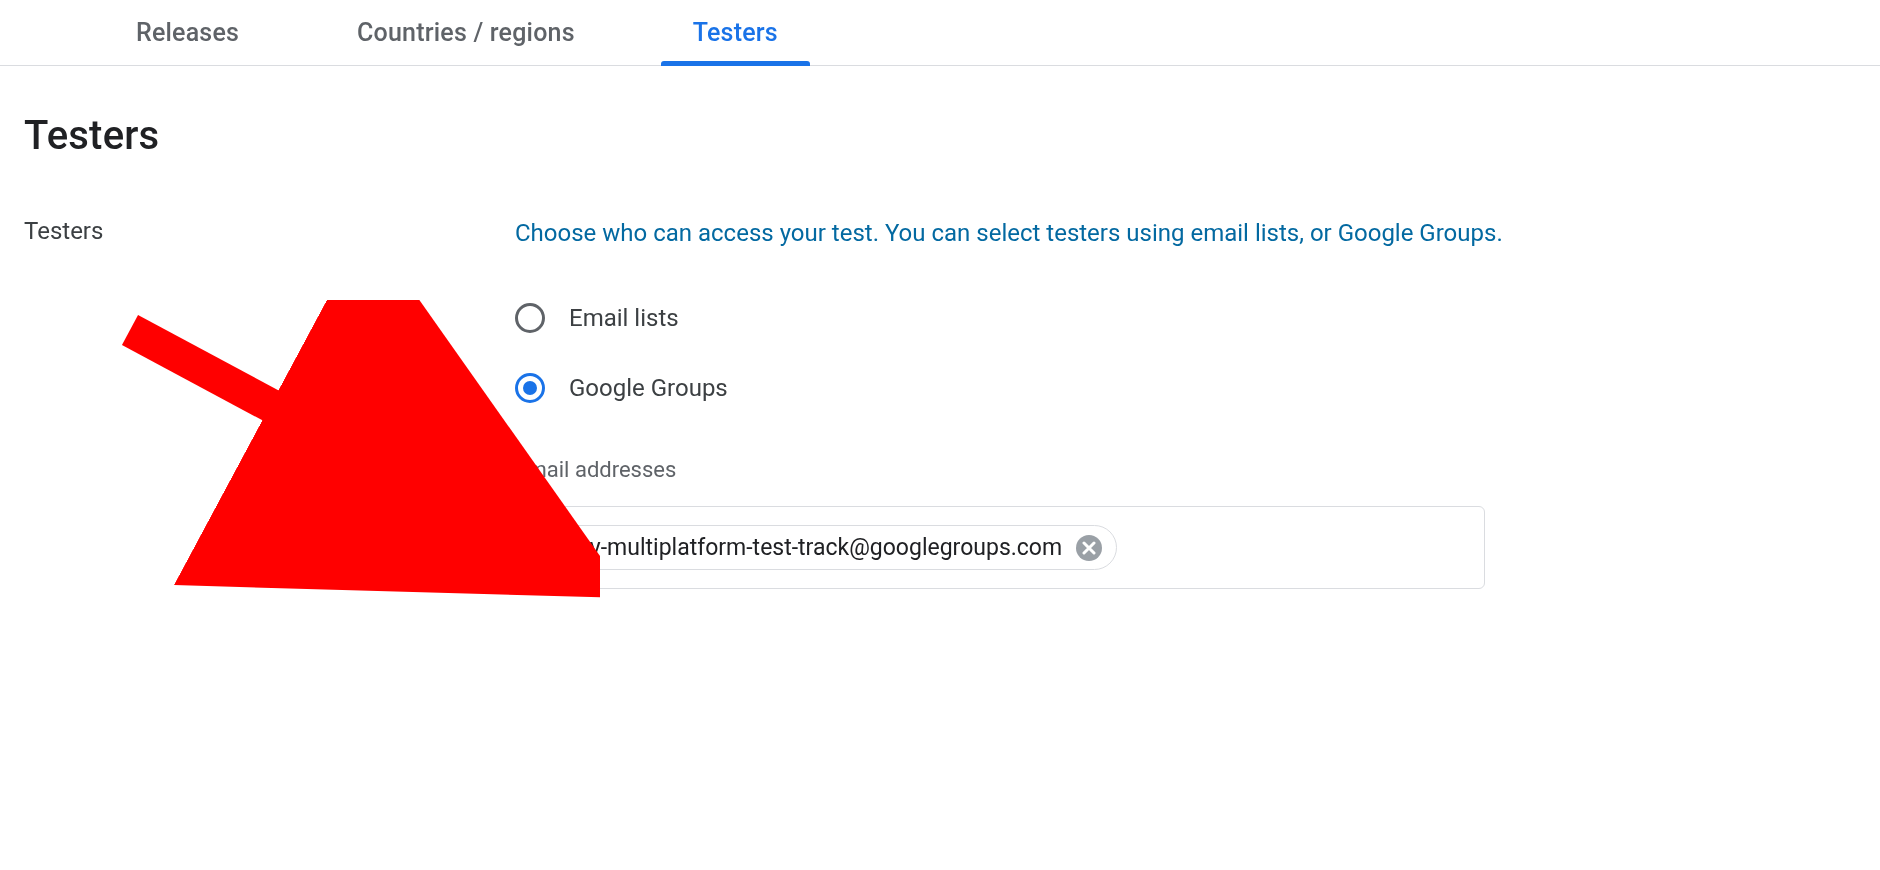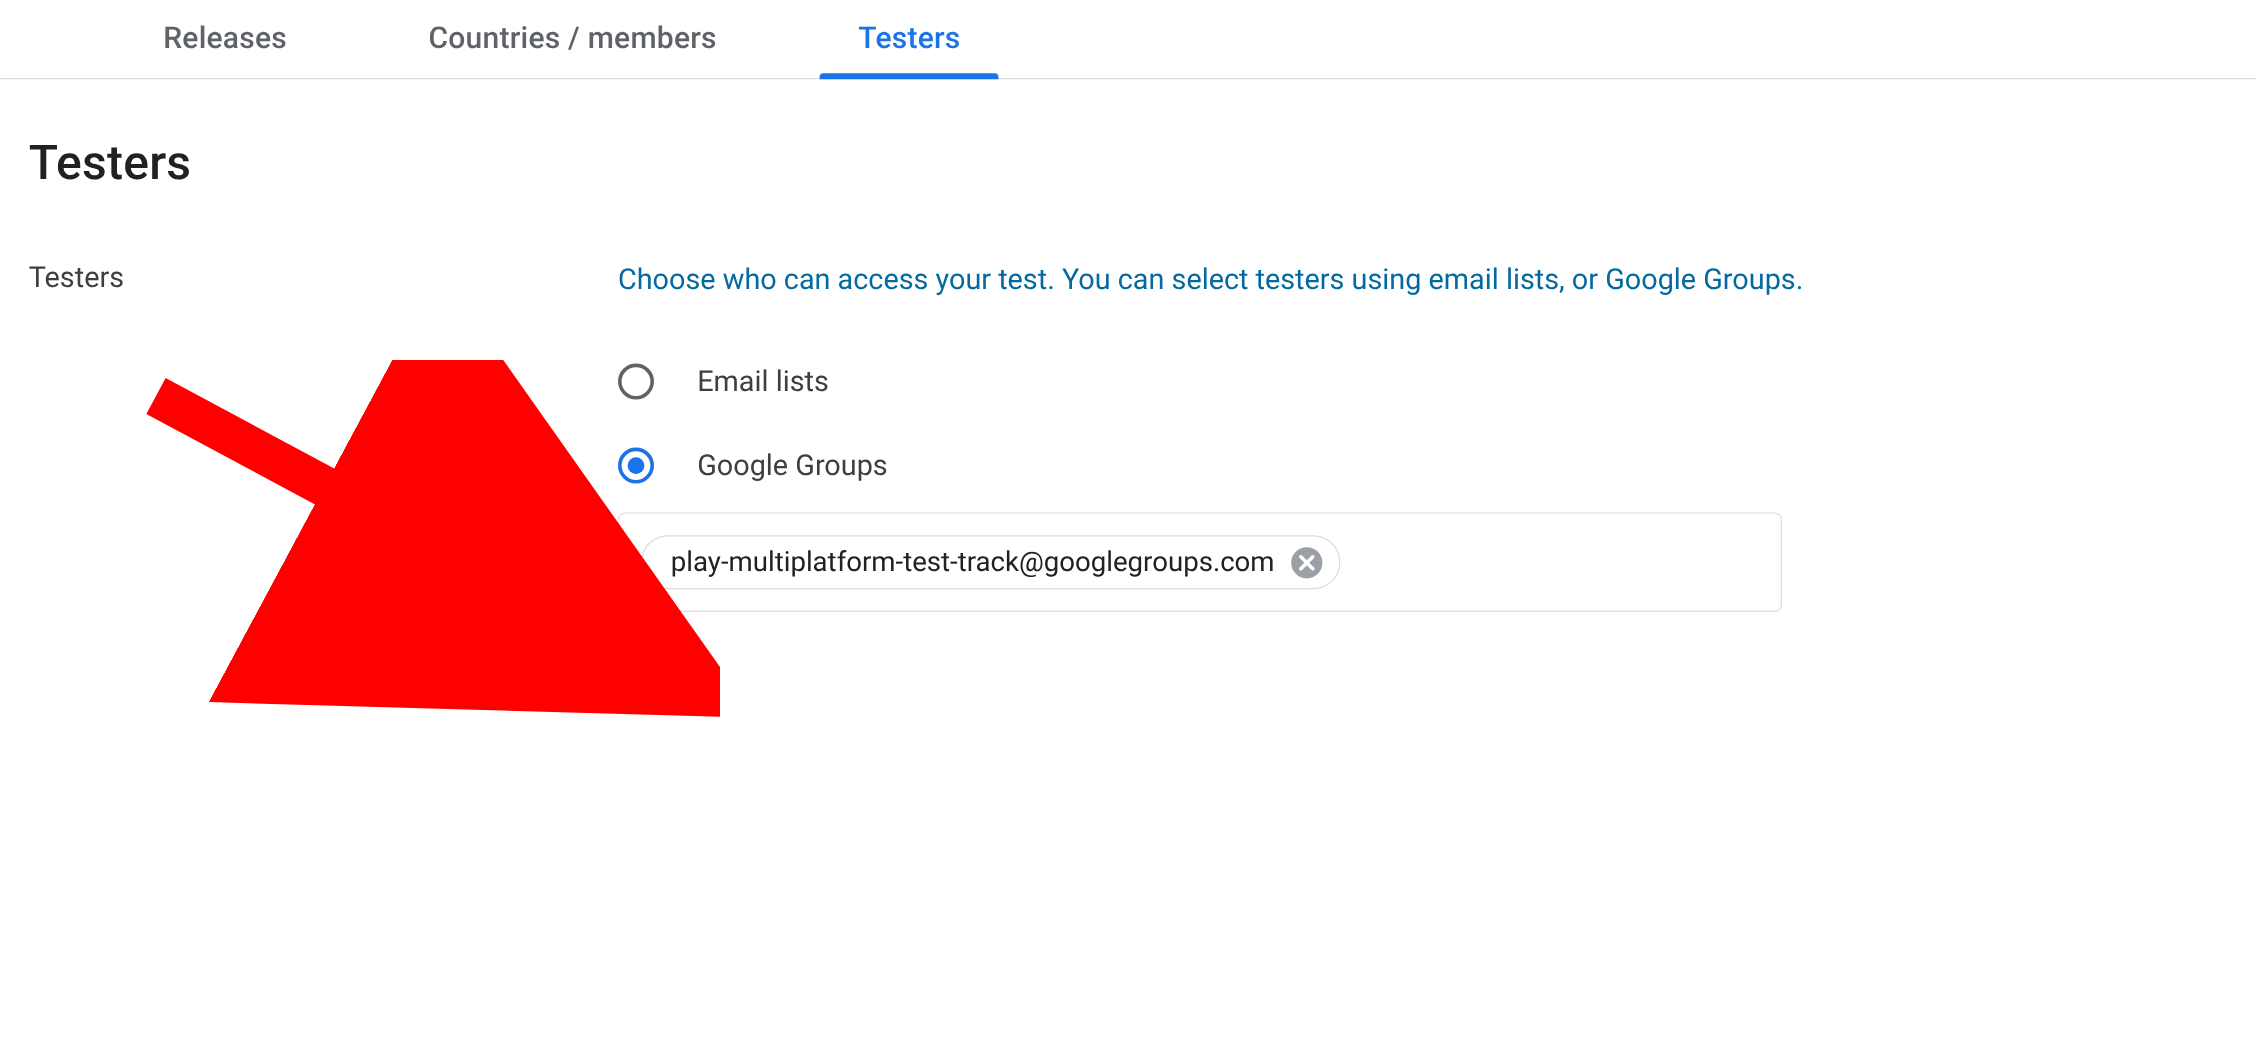--- a/index.html
+++ b/index.html
@@ -78,21 +78,21 @@
     color: #0369a1;
     line-height: 1.5;
     margin: 0;
   }
 
   
   .radio-row {
     display: flex;
     align-items: center;
     margin-top: 52px;
-    gap: 36px;
+    gap: 24px;
   }
   .radio-row + .radio-row { margin-top: 40px; }
   .radio {
     width: 30px; height: 30px;
     border: 3px solid #5f6368;
     border-radius: 50%;
     position: relative;
     cursor: pointer;
     flex: 0 0 30px;
   }
@@ -177,21 +177,21 @@
 
   .page { position: relative; width: 1880px; height: 870px; }
 </style>
 </head>
 <body>
 
 <div class="page">
 
   <div class="tabs">
     <div class="tab">Releases</div>
-    <div class="tab countries">Countries / members</div>
+    <div class="tab countries">Countries / regions</div>
     <div class="tab testers-tab active">Testers</div>
   </div>
 
   <h1 class="heading">Testers</h1>
 
   <div class="body-row">
     <div class="side-label">Testers</div>
 
     <div class="main-col">
       <p class="intro">Choose who can access your test. You can select testers using email lists, or Google Groups.</p>
@@ -199,20 +199,21 @@
       <div class="radio-row">
         <span class="radio"></span>
         <span class="radio-label">Email lists</span>
       </div>
 
       <div class="radio-row">
         <span class="radio selected"></span>
         <span class="radio-label">Google Groups</span>
       </div>
 
+      <div class="field-label">Email addresses</div>
 
       <div class="chip-input">
         <span class="chip">
           <span>play-multiplatform-test-track@googlegroups.com</span>
           <span class="chip-remove">
             <span>
               <svg viewBox="0 0 14 14">
                   <path d="M2 2 L12 12 M12 2 L2 12" fill="none"></path>
                 </svg>
             </span>

